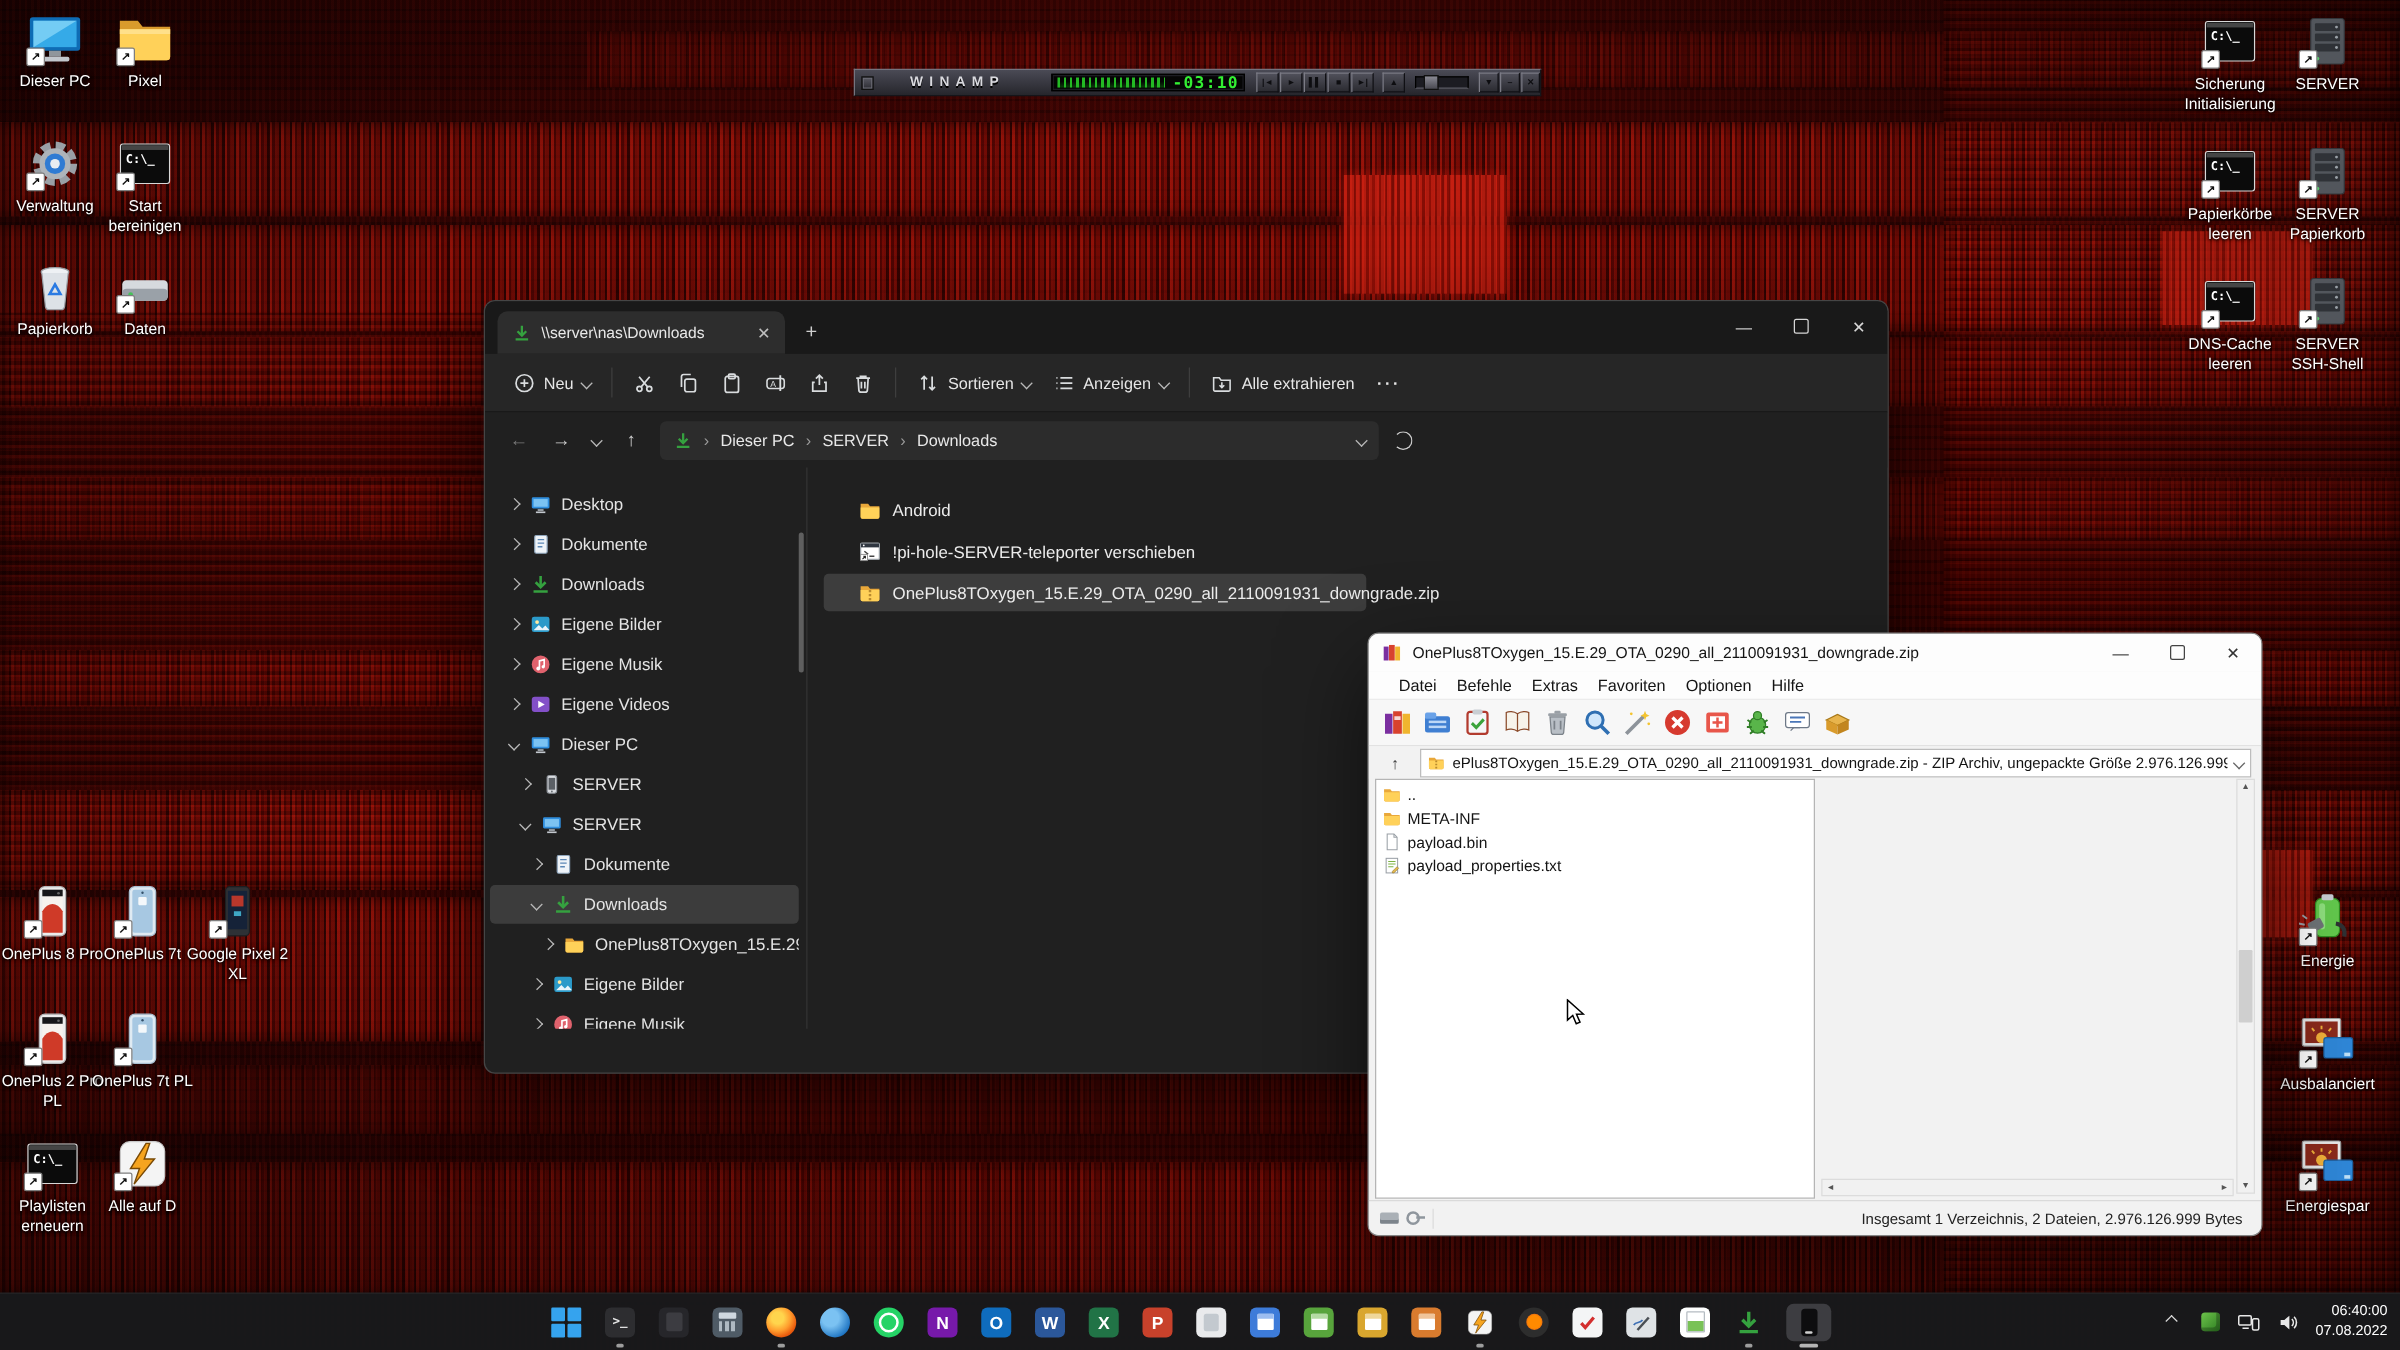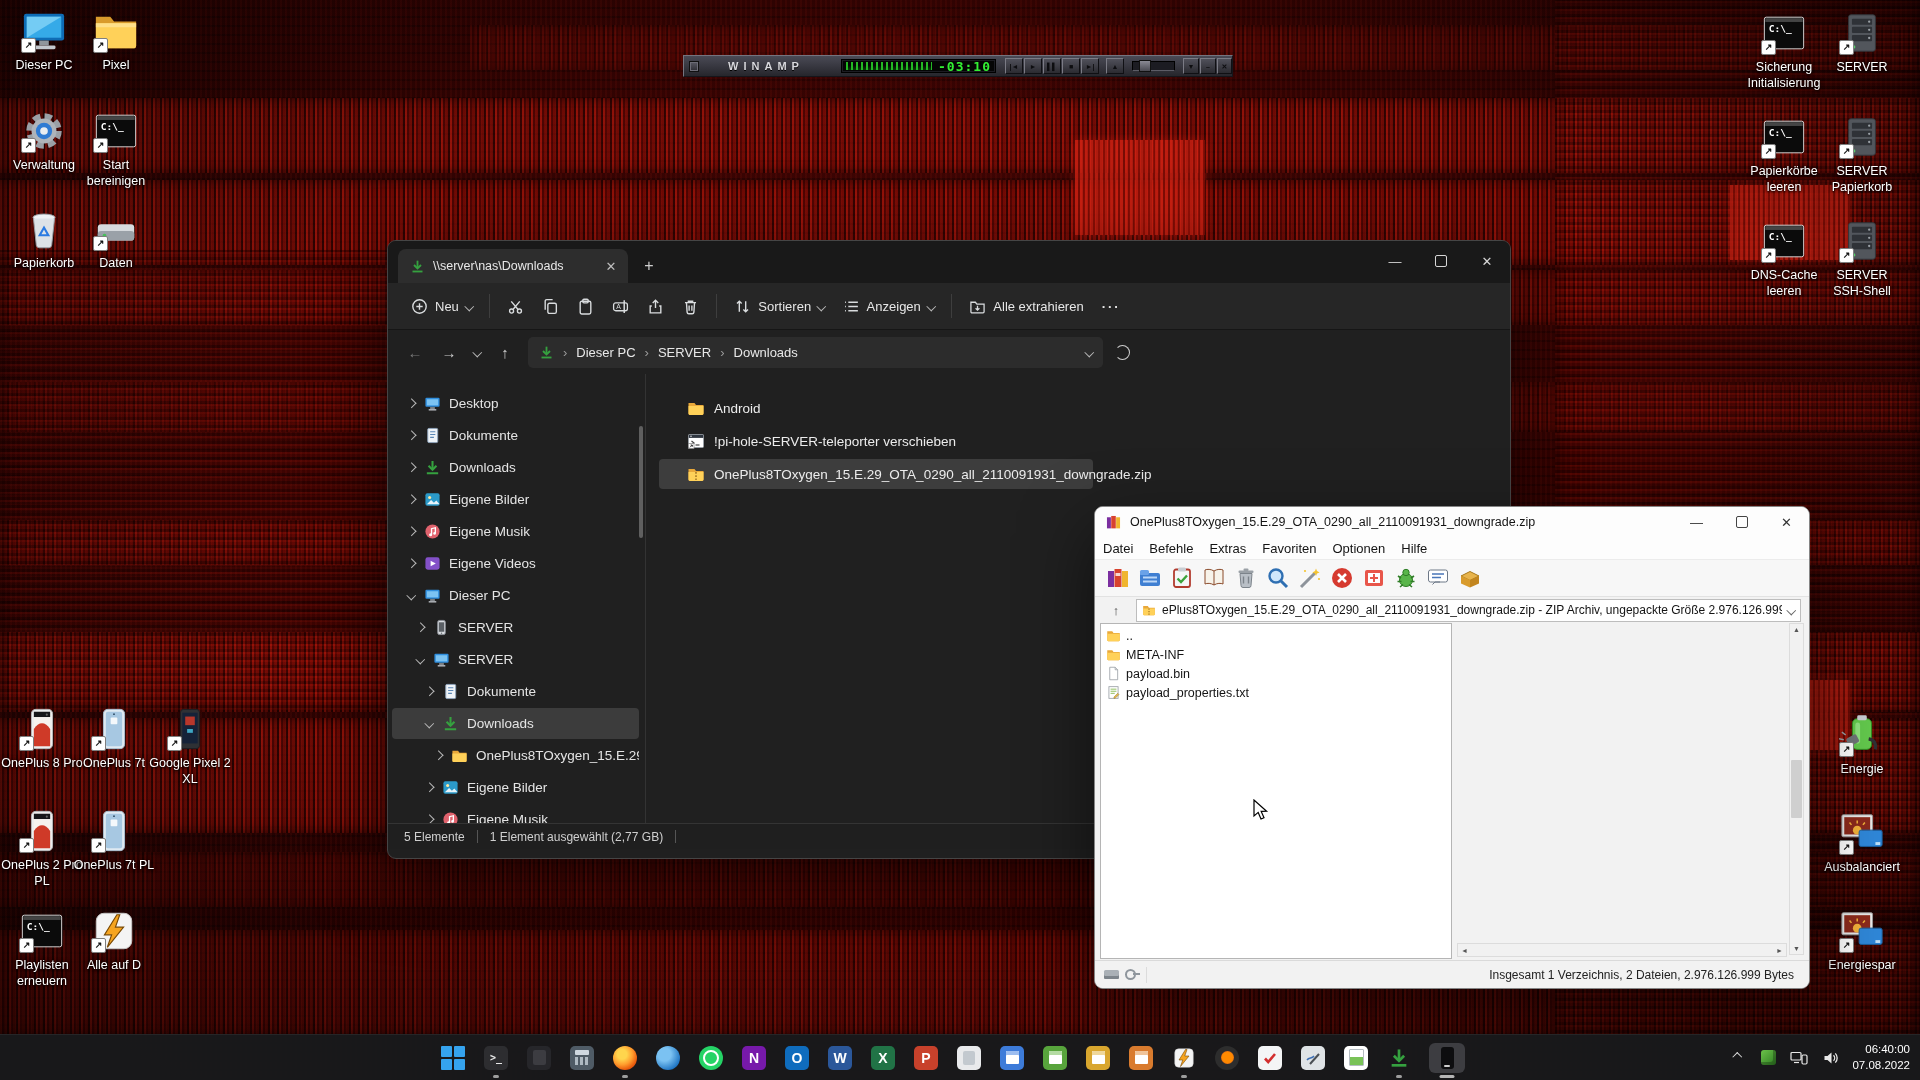--- a/index.html
+++ b/index.html
@@ -86,21 +86,21 @@
   .xstatus{height:25px;border-top:1px solid #343434;display:flex;align-items:center;gap:12px;padding:0 16px;font-size:12px;color:#cfcfcf;background:#1f1f1f}
   .xstatus .sp{width:1px;height:13px;background:#555}
   
   .rw{position:absolute;left:1094px;top:506px;width:714px;height:481px;background:#f2f2f2;border:1px solid #858585;border-radius:9px;
       box-shadow:0 26px 70px rgba(0,0,0,.55);z-index:40;overflow:hidden;color:#141414}
   .rtitle{height:30px;background:#fdfdfd;display:flex;align-items:center;gap:8px;padding-left:10px;font-size:12.5px}
   .rtitle svg{width:17px;height:17px}
   .rcaps{margin-left:auto;display:flex;height:100%}
   .rcap{width:45px;display:flex;align-items:center;justify-content:center;font-size:13px;color:#333}
   .rcap .box{width:10px;height:10px;border:1.2px solid #444;border-radius:2px}
-  .rmenu{height:22px;background:#fdfdfd;display:flex;align-items:center;padding:0 0;font-size:13px;border-bottom:1px solid #ececec}
+  .rmenu{height:22px;background:#fdfdfd;display:flex;align-items:center;padding:0 16px;font-size:13px;border-bottom:1px solid #ececec}
   .rmenu span{padding:0 8px}
   .rtools{height:36px;background:#f7f7f7;display:flex;align-items:center;gap:4px;padding:0 9px;border-bottom:1px solid #e2e2e2}
   .rti{width:28px;height:28px;display:flex;align-items:center;justify-content:center}
   .rti svg{width:26px;height:26px}
   .raddr{height:26px;display:flex;align-items:center;gap:7px;padding:0 8px;background:#f2f2f2}
   .rup{width:24px;height:20px;display:flex;align-items:center;justify-content:center;color:#444;font-size:13px;border:1px solid transparent}
   .rfield{flex:1;height:21px;background:#fff;border:1px solid #bdbdbd;display:flex;align-items:center;gap:6px;padding:0 2px 0 5px;font-size:12px;white-space:nowrap;overflow:hidden}
   .rfield svg{width:14px;height:14px;flex:0 0 auto}
   .rfield .t{flex:1;overflow:hidden}
   .rleft{position:absolute;left:5px;top:116px;width:352px;height:336px;background:#fff;border:1px solid #b5b5b5;padding-top:2px;box-sizing:border-box}
@@ -726,26 +726,20 @@
             <span>!pi-hole-SERVER-teleporter verschieben</span>
           </div>
         <div class="frow sel">
             <svg class="ic">
               <use href="#m-zip"></use>
             </svg>
             <span>OnePlus8TOxygen_15.E.29_OTA_0290_all_2110091931_downgrade.zip</span>
           </div>
       </div>
     </div>
-    <div class="xstatus">
-      <span>5 Elemente</span>
-      <span class="sp"></span>
-      <span>1 Element ausgewählt (2,77 GB)</span>
-      <span class="sp"></span>
-    </div>
   </div>
 
   <div class="rw">
     <div class="rtitle">
       <svg viewBox="0 0 26 26">
           <rect x="3" y="5" width="6" height="17" fill="#7b2fa0"></rect>
           <rect x="9.5" y="3" width="7" height="19" fill="#d8422e"></rect>
           <rect x="17" y="5" width="6" height="17" fill="#f0b52e"></rect>
         </svg>
       <span>OnePlus8TOxygen_15.E.29_OTA_0290_all_2110091931_downgrade.zip</span>

